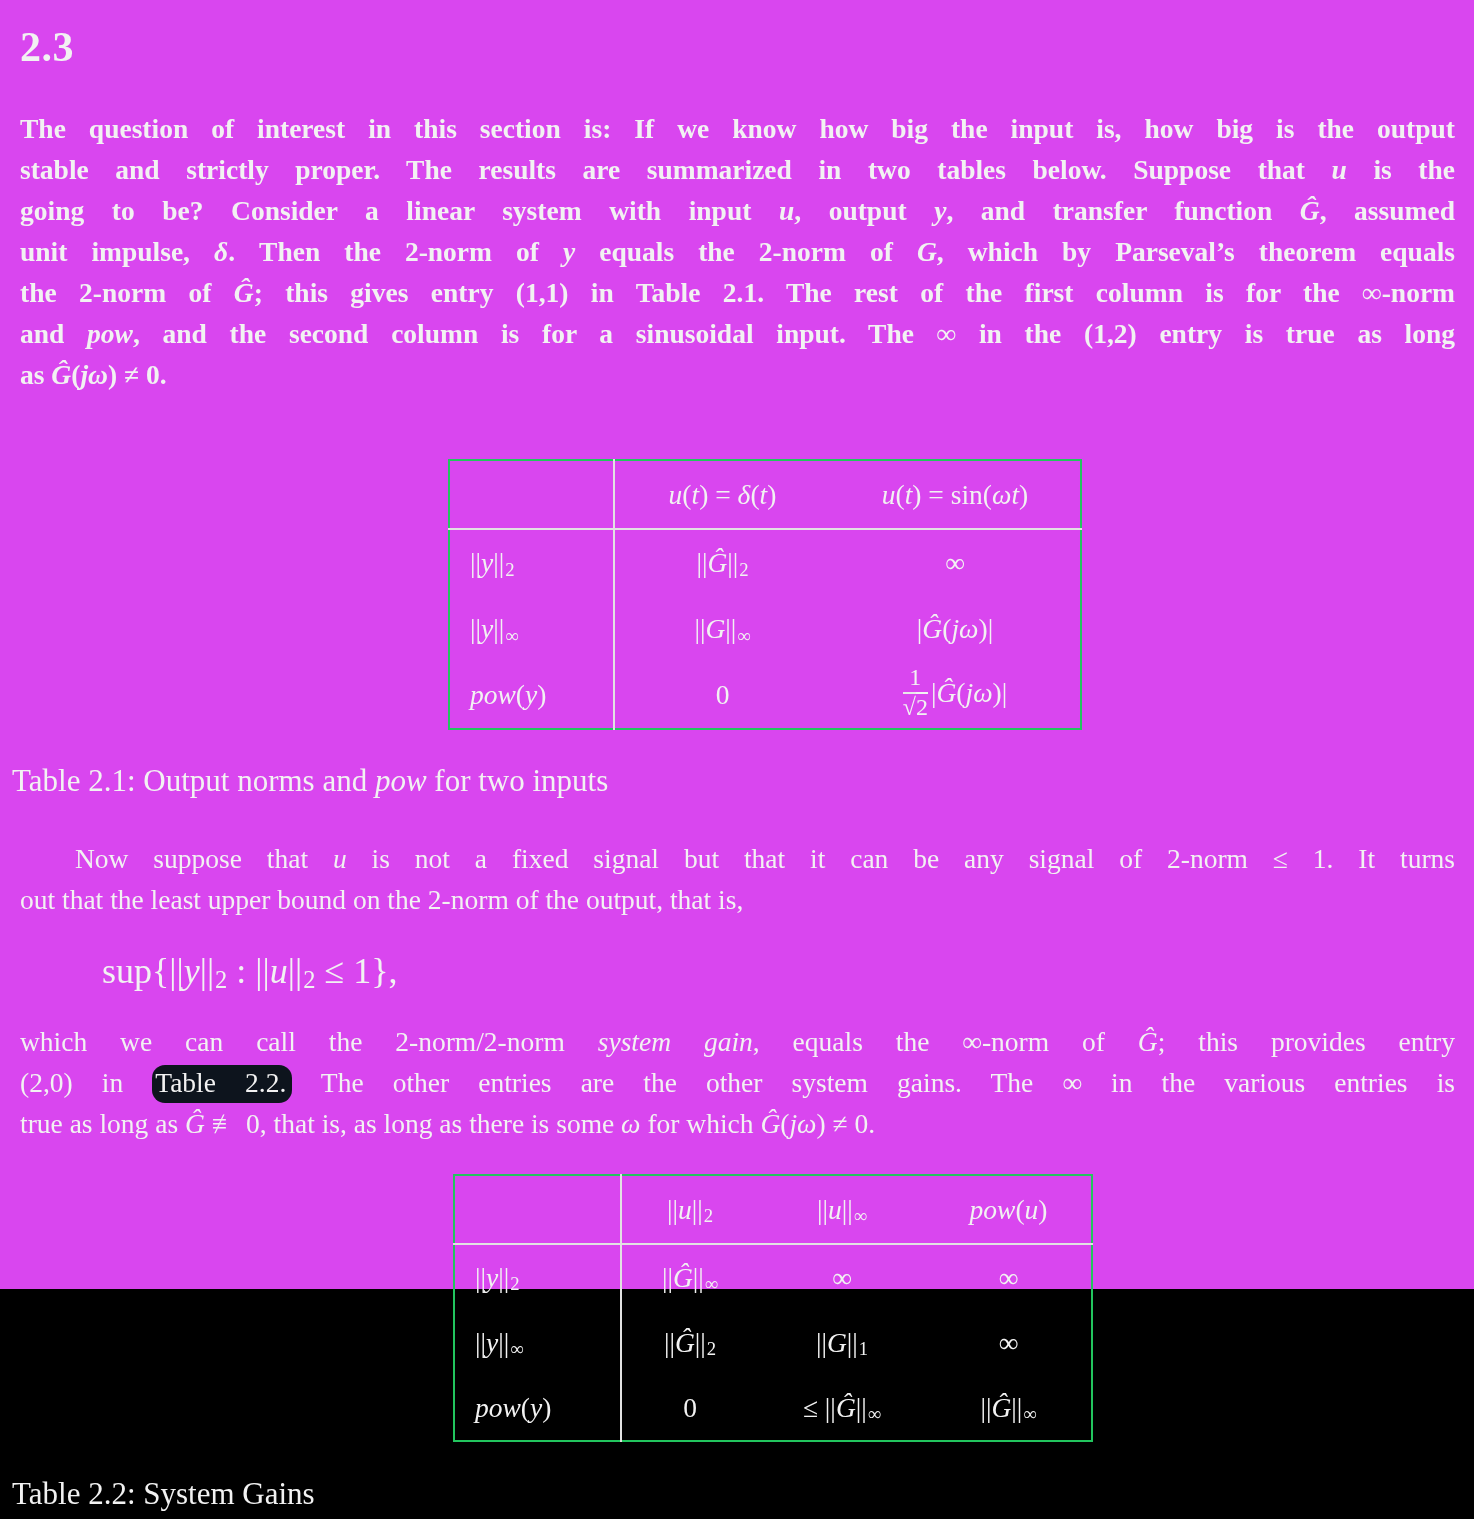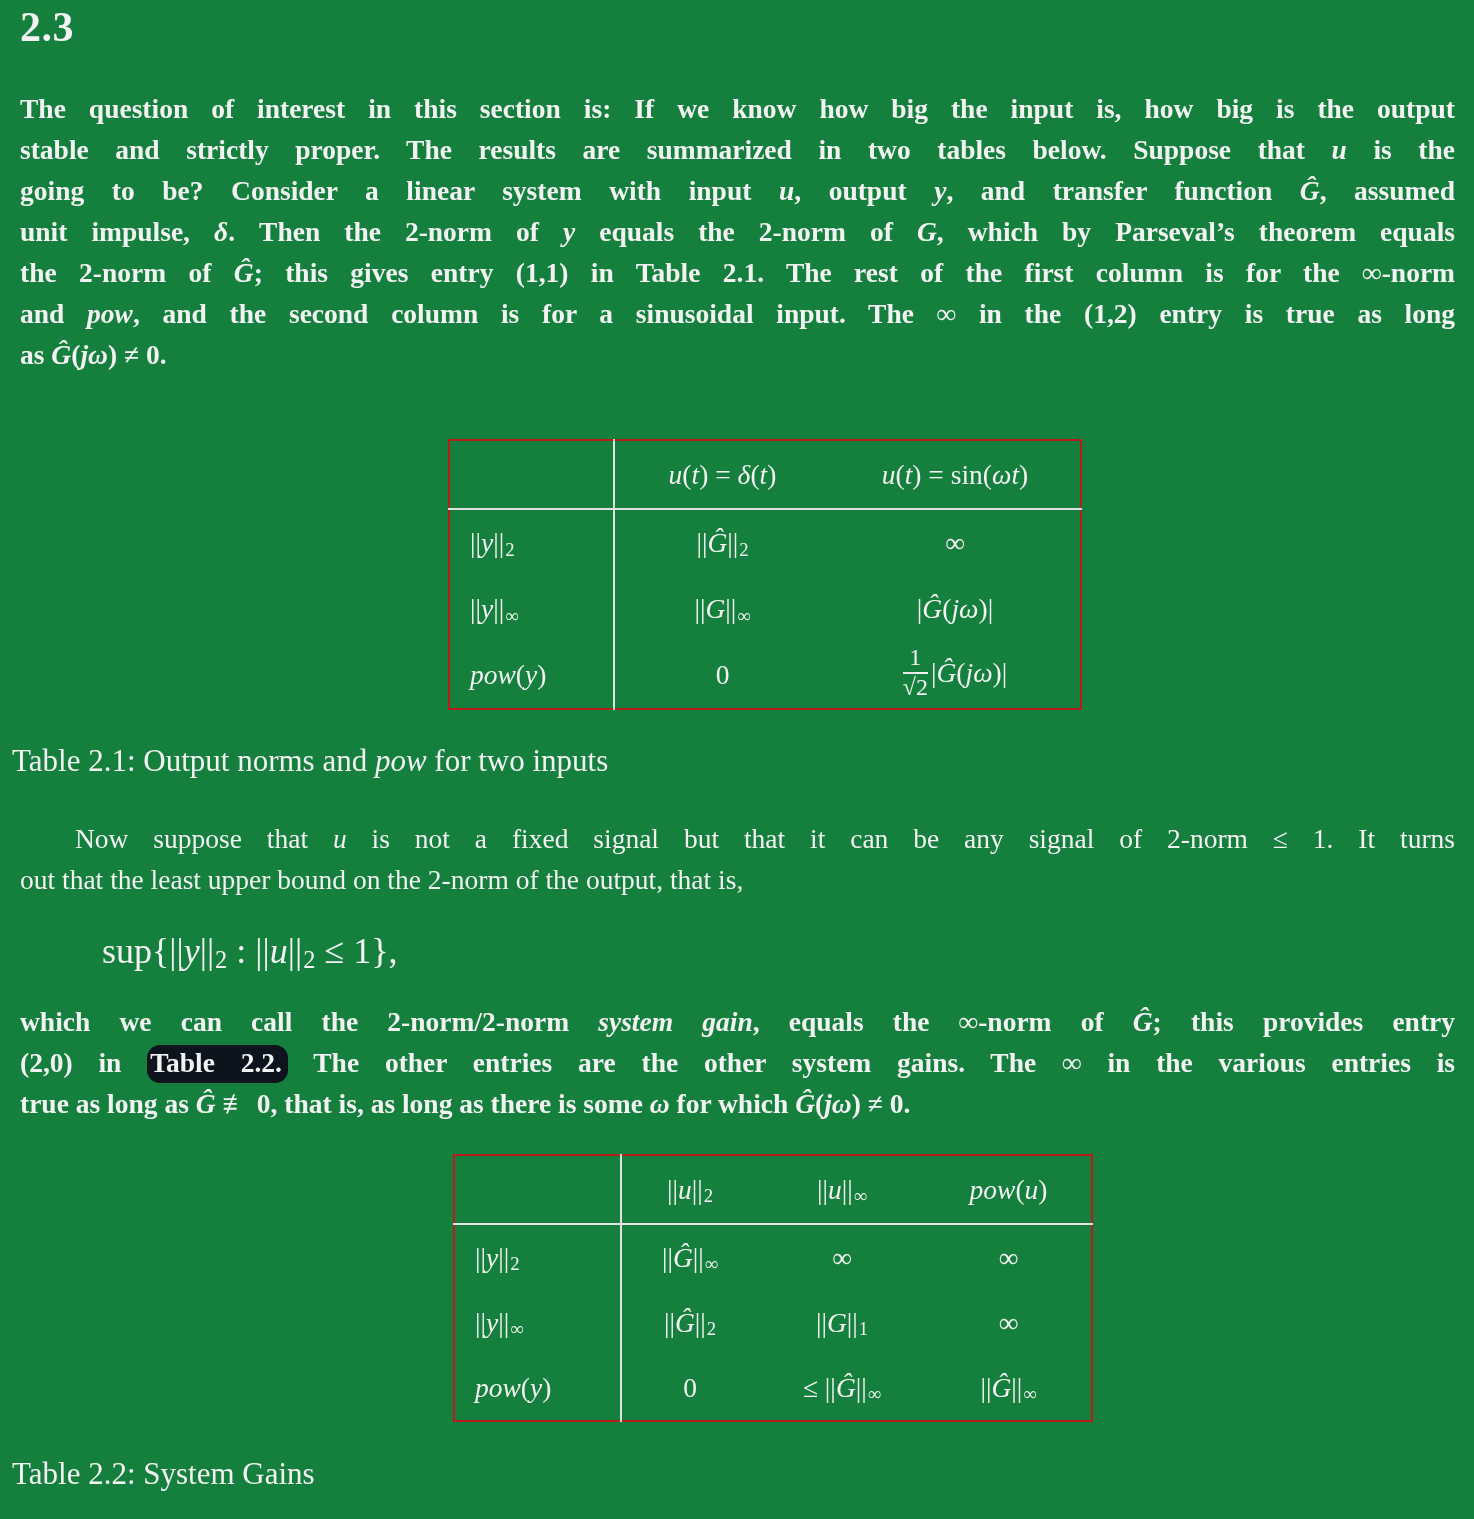--- a/index.html
+++ b/index.html
@@ -7,43 +7,43 @@
     background: #000000;
   }
   body {
     width: 1474px; height: 1519px;
     color: #f2f2f2;
     font-family: "Liberation Serif", "DejaVu Serif", serif;
     overflow: hidden;
   }
   .page {
     box-sizing: border-box;
-    width: 1474px; height: 1519px;
-    padding: 4px 19px 0 20px;
-    background: #15803d;
+    width: 1474px; height: 1289px;
+    padding: 24px 19px 0 20px;
+    background: #d946ef;
   }
   
   .heading {
     display: flex;
     align-items: baseline;
     font-size: 42px;
     font-weight: bold;
     line-height: 1.1;
     letter-spacing: 0.5px;
   }
   .heading .sec-num { margin-right: 56px; }
   
   .para { font-size: 27.5px; line-height: 41px; }
   .para .line { height: 41px; white-space: normal; }
   .line.j { text-align: justify; text-align-last: justify; }
   .line.last { text-align: left; text-align-last: left; }
   .p1 { margin-top: 38px; font-weight: bold; }
   .p2 { margin-top: 37px; }
   .p2 .line:first-child { text-indent: 55px; }
-  .p3 { margin-top: 29px; font-weight: bold; }
+  .p3 { margin-top: 29px; }
   i { font-style: italic; }
   sub {
     font-size: 68%;
     line-height: 0;
     vertical-align: baseline;
     position: relative;
     top: 0.2em;
     margin-left: 1px;
   }
   .hl {
@@ -54,21 +54,21 @@
   
   .formula {
     margin-top: 31px;
     margin-left: 82px;
     font-size: 36px;
     line-height: 41px;
   }
   
   table.mtable {
     border-collapse: collapse;
-    border: 2px solid #b91c1c;
+    border: 2px solid #22c55e;
     font-size: 27.5px;
     color: #f2f2f2;
   }
   table.t1 { margin-left: 428px; margin-top: 64px; }
   table.t2 { margin-left: 433px; margin-top: 30px; }
   .mtable td {
     vertical-align: middle;
     text-align: center;
     padding: 0 10px;
   }

